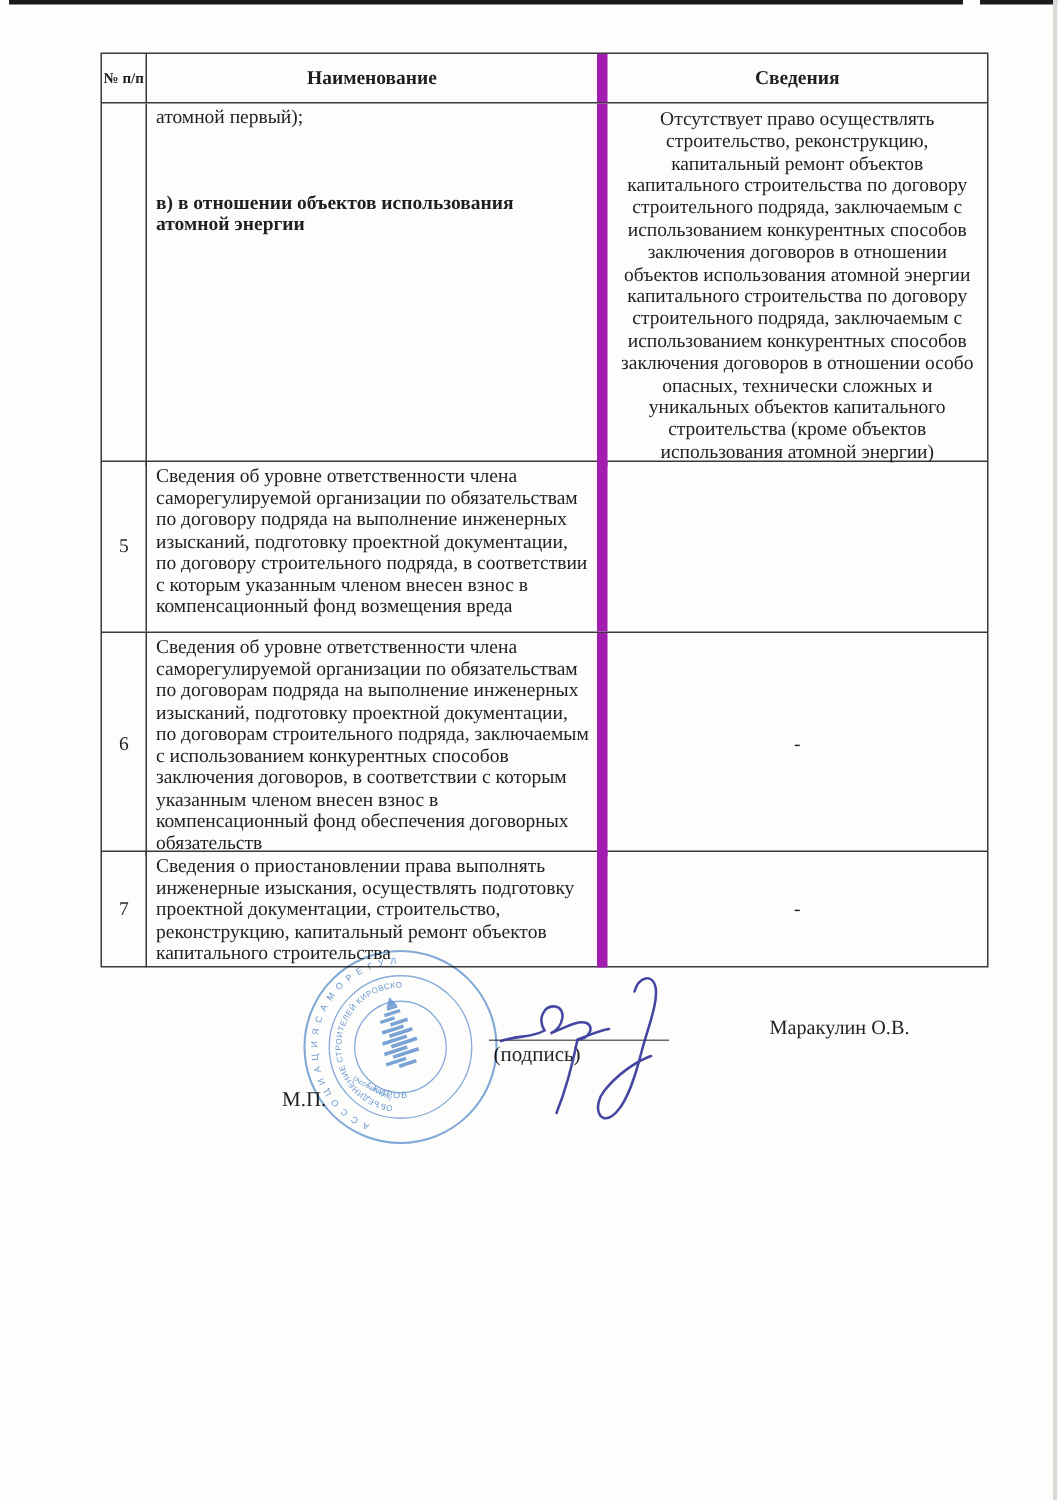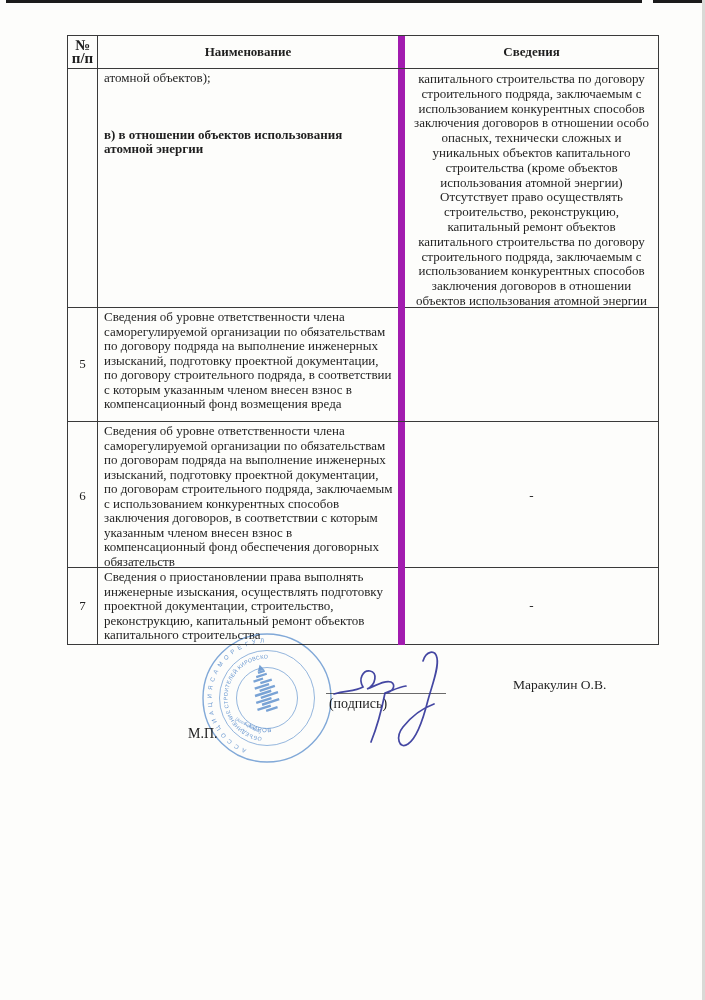--- a/index.html
+++ b/index.html
@@ -25,21 +25,21 @@
     border:1.2px solid #3a3a3a;
     font-size:13px;line-height:14.5px;
   }
   .trow{display:grid;grid-template-columns:30px 307px 1fr;border-bottom:1px solid #3a3a3a;}
   .trow:last-child{border-bottom:none;}
   .c1{border-right:1px solid #3a3a3a;display:flex;align-items:center;justify-content:center;text-align:center;}
   .c2{border-right:7px solid #a21caf;padding:2px 4px 2px 6px;}
   .c3{text-align:center;padding:2px 8px;}
   .thead{height:32px;font-weight:bold;}
   .thead .c2,.thead .c3{display:flex;align-items:center;justify-content:center;padding:0;}
-  .thead .c1{font-size:15px;line-height:13px;}
+  .thead .c1{font-size:10px;line-height:13px;}
   .r4{height:238px;}
   .r4 .c3{line-height:14.8px;padding-top:3px;}
   .r4 .p2{margin-top:42px;font-weight:bold;}
   .r5{height:113px;}
   .r5 .c3{display:flex;align-items:center;justify-content:center;}
   .r6{height:145px;}
   .r7{height:76px;}
   .dash-cell{display:flex;align-items:center;justify-content:center;}
   
   .sig-title{
@@ -80,26 +80,26 @@
 
     <div class="trow thead">
       <div class="c1">№ п/п</div>
       <div class="c2">Наименование</div>
       <div class="c3">Сведения</div>
     </div>
 
     <div class="trow r4">
       <div class="c1"></div>
       <div class="c2">
-        <div class="p1">атомной объектов);</div>
+        <div class="p1">атомной первый);</div>
         <div class="p2">в) в отношении объектов использования атомной энергии</div>
       </div>
       <div class="c3">
+        <div>Отсутствует право осуществлять строительство, реконструкцию, капитальный ремонт объектов капитального строительства по договору строительного подряда, заключаемым с использованием конкурентных способов заключения договоров в отношении объектов использования атомной энергии</div>
         <div>капитального строительства по договору строительного подряда, заключаемым с использованием конкурентных способов заключения договоров в отношении особо опасных, технически сложных и уникальных объектов капитального строительства (кроме объектов использования атомной энергии)</div>
-        <div>Отсутствует право осуществлять строительство, реконструкцию, капитальный ремонт объектов капитального строительства по договору строительного подряда, заключаемым с использованием конкурентных способов заключения договоров в отношении объектов использования атомной энергии</div>
       </div>
     </div>
 
     <div class="trow r5">
       <div class="c1">5</div>
       <div class="c2">Сведения об уровне ответственности члена саморегулируемой организации по обязательствам по договору подряда на выполнение инженерных изысканий, подготовку проектной документации, по договору строительного подряда, в соответствии с которым указанным членом внесен взнос в компенсационный фонд возмещения вреда</div>
     </div>
 
     <div class="trow r6">
       <div class="c1">6</div>

